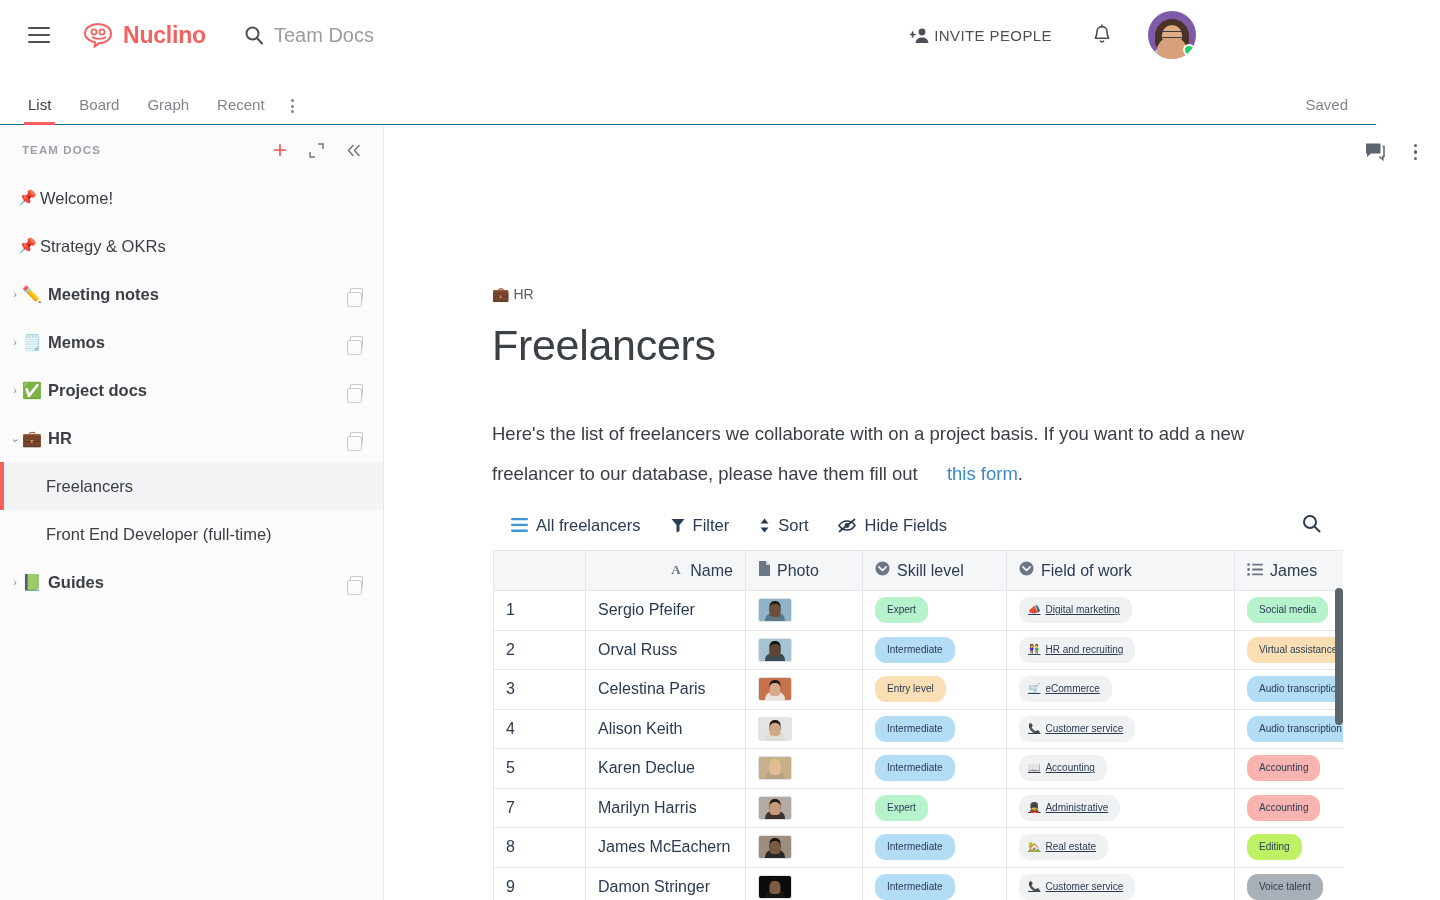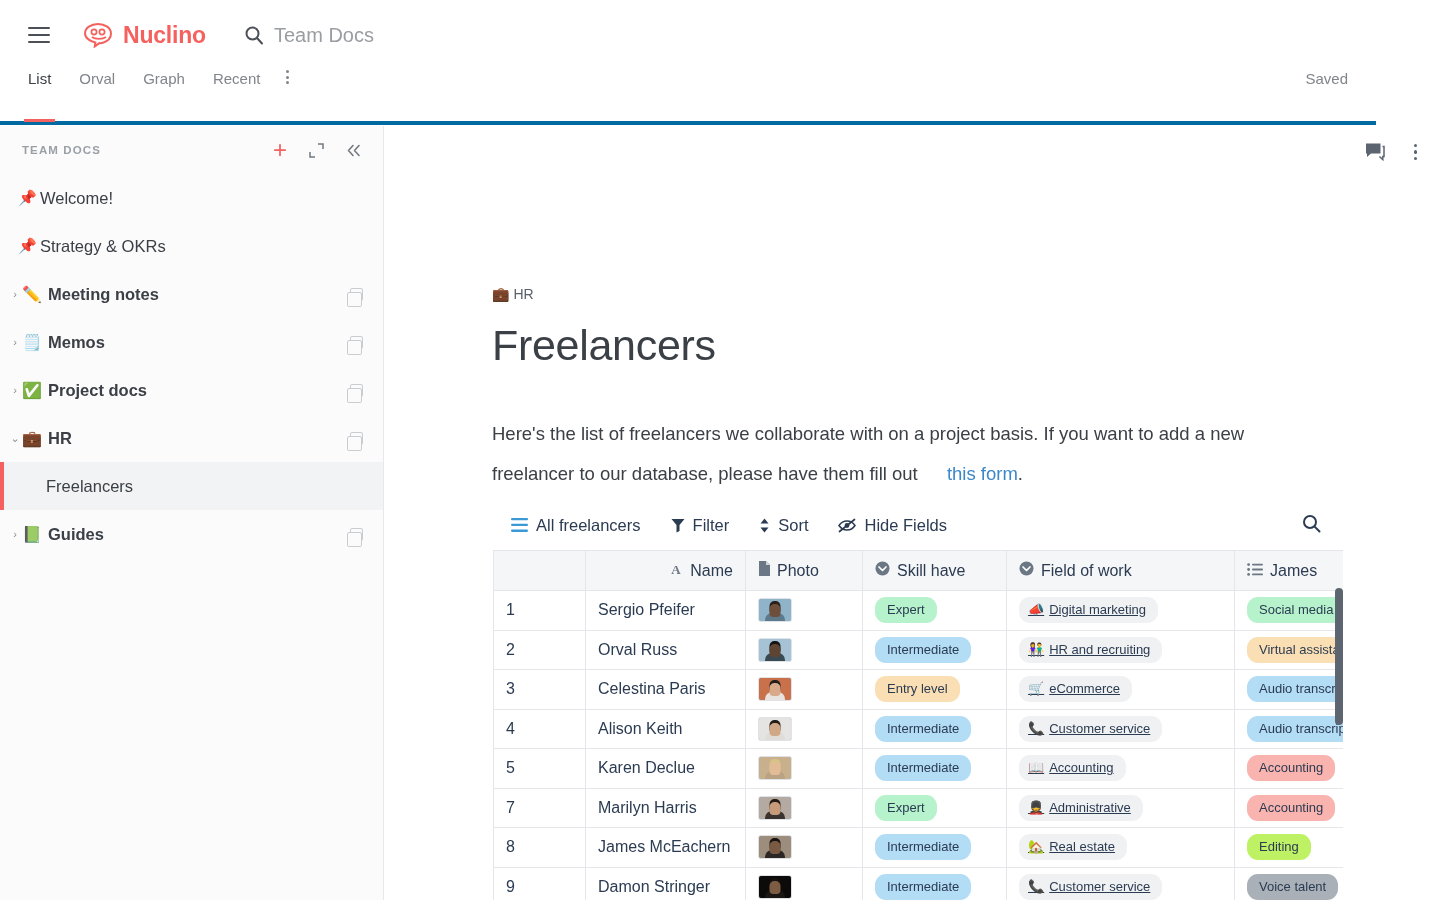--- a/index.html
+++ b/index.html
@@ -68,21 +68,21 @@
     width: 40px; height: 18px; border-radius: 12px 12px 0 0; background: #c9c9cd;
   }
   .status-dot {
     position: absolute; right: 1px; bottom: 3px; width: 12px; height: 12px;
     border-radius: 50%; background: #23d160; border: 2px solid #fff;
   }
 
   
   .viewtabs {
     position: absolute; left: 0; top: 70px; width: 1376px; height: 55px;
-    display: flex; border-bottom: 4px solid #0369a1;
+    display: flex; align-items: flex-end; border-bottom: 1px solid #0369a1;
   }
   .vtab {
     font-size: 15px; color: #80858c; padding: 0 0 11px 0; margin-left: 28px;
     cursor: pointer; position: relative;
   }
   .vtab:first-child { margin-left: 28px; }
   .vtab.active { color: #3b4046; }
   .vtab.active::after {
     content: ""; position: absolute; left: -4px; right: -4px; bottom: -1px;
     height: 3px; background: #f4615f;
@@ -208,21 +208,21 @@
     position: absolute; left: 50%; top: 5px; transform: translateX(-50%);
     width: 11px; height: 13px; border-radius: 5px 5px 4px 4px;
   }
   .thumb .torso {
     position: absolute; left: 50%; bottom: 0; transform: translateX(-50%);
     width: 20px; height: 8px; border-radius: 7px 7px 0 0;
   }
 
   .pill {
     display: inline-block; padding: 3px 12px 4px; border-radius: 11px;
-    font-size: 13px; line-height: 19px; color: #2b3b52;
+    font-size: 10px; line-height: 19px; color: #2b3b52;
   }
   .pill-gray { background: #f0f1f2; padding-left: 9px; text-decoration: underline; }
   .pill-emoji { margin-right: 5px; }
   .vscroll {
     position: absolute; right: 0px; top: 38px; width: 8px; height: 137px;
     border-radius: 4px; background: #5d6670; cursor: pointer; z-index: 5;
   }
   .clip {
     position: relative; width: 850px; overflow: hidden;
   }
@@ -248,25 +248,50 @@
   </div>
 
   <div class="searchbox">
     <svg class="search-icon" viewBox="0 0 20 20">
       <circle cx="8.5" cy="8.5" r="6" fill="none" stroke="#4b5057" stroke-width="2"></circle>
       <line x1="13" y1="13" x2="18" y2="18.5" stroke="#4b5057" stroke-width="2" stroke-linecap="round"></line>
     </svg>
     <span class="search-text">Team Docs</span>
   </div>
 
+  <div class="topbar-right">
+    <div class="invite">
+      <svg class="invite-icon" viewBox="0 0 19 17">
+        <circle cx="12" cy="5" r="3.4" fill="#4b5057"></circle>
+        <path d="M5.6 16c0-3.6 2.9-5.6 6.4-5.6s6.4 2 6.4 5.6z" fill="#4b5057"></path>
+        <path d="M2.6 5v5M0.1 7.5h5" stroke="#4b5057" stroke-width="1.7" stroke-linecap="round"></path>
+      </svg>
+      <span>INVITE PEOPLE</span>
+    </div>
+
+    <svg class="bell" viewBox="0 0 20 22">
+      <path d="M10 2.6c-3 0-5 2.1-5 5 0 4.4-1.6 5.6-1.6 6.6h13.2c0-1-1.6-2.2-1.6-6.6 0-2.9-2-5-5-5z" fill="none" stroke="#4b5057" stroke-width="1.6" stroke-linejoin="round"></path>
+      <path d="M10 1v1.6" stroke="#4b5057" stroke-width="1.6" stroke-linecap="round"></path>
+      <path d="M8.2 16.6c.3.9 1 1.5 1.8 1.5s1.5-.6 1.8-1.5" fill="none" stroke="#4b5057" stroke-width="1.5"></path>
+    </svg>
+
+    <div class="avatar">
+      <div class="body"></div>
+      <div class="hair"></div>
+      <div class="hair2"></div>
+      <div class="face"></div>
+      <div class="glasses"></div>
+      <div class="status-dot"></div>
+    </div>
+  </div>
 </div>
 
 <div class="viewtabs">
   <div class="vtab active">List</div>
-  <div class="vtab">Orval</div>
+  <div class="vtab">Board</div>
   <div class="vtab">Graph</div>
   <div class="vtab">Recent</div>
   <div class="vtab-dots">
       <b></b>
       <b></b>
       <b></b>
     </div>
   <div class="saved">Saved</div>
 </div>
 
@@ -318,20 +343,23 @@
 
   <div class="s-item">
     <span class="s-caret">⌄</span>
     <span class="s-emoji">💼</span>
     <span class="s-label bold">HR</span>
     <span class="s-copy"></span>
   </div>
 
   <div class="s-item s-child active">
     <span class="s-label">Freelancers</span>
+  </div>
+  <div class="s-item s-child">
+    <span class="s-label">Front End Developer (full-time)</span>
   </div>
 
   <div class="s-item">
     <span class="s-caret">›</span>
     <span class="s-emoji">📗</span>
     <span class="s-label bold">Guides</span>
     <span class="s-copy"></span>
   </div>
 </div>
 
@@ -448,21 +476,21 @@
               </div>
             </th>
             <th>
               <div class="th-inner">
                 <span>
                   <svg width="15" height="15" viewBox="0 0 15 15">
                       <circle cx="7.5" cy="7.5" r="7" fill="#6b7785"></circle>
                       <path d="M4 6l3.5 3.5L11 6" fill="none" stroke="#fff" stroke-width="1.7" stroke-linecap="round" stroke-linejoin="round"></path>
                     </svg>
                 </span>
-                <span>Skill have</span>
+                <span>Skill level</span>
               </div>
             </th>
             <th>
               <div class="th-inner">
                 <span>
                   <svg width="15" height="15" viewBox="0 0 15 15">
                       <circle cx="7.5" cy="7.5" r="7" fill="#6b7785"></circle>
                       <path d="M4 6l3.5 3.5L11 6" fill="none" stroke="#fff" stroke-width="1.7" stroke-linecap="round" stroke-linejoin="round"></path>
                     </svg>
                 </span>

